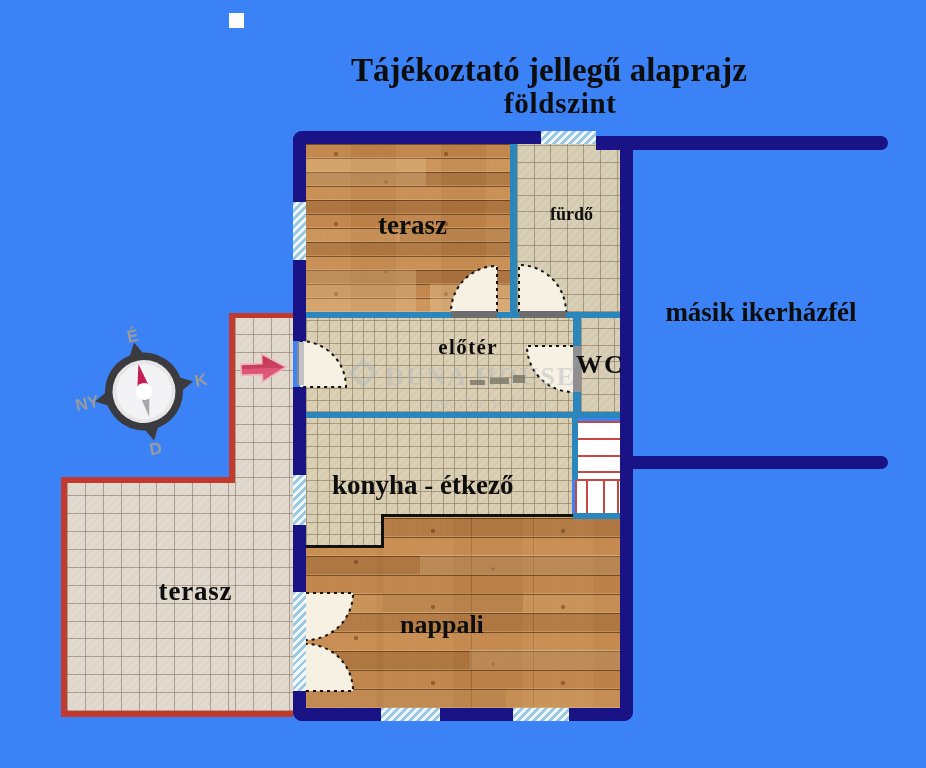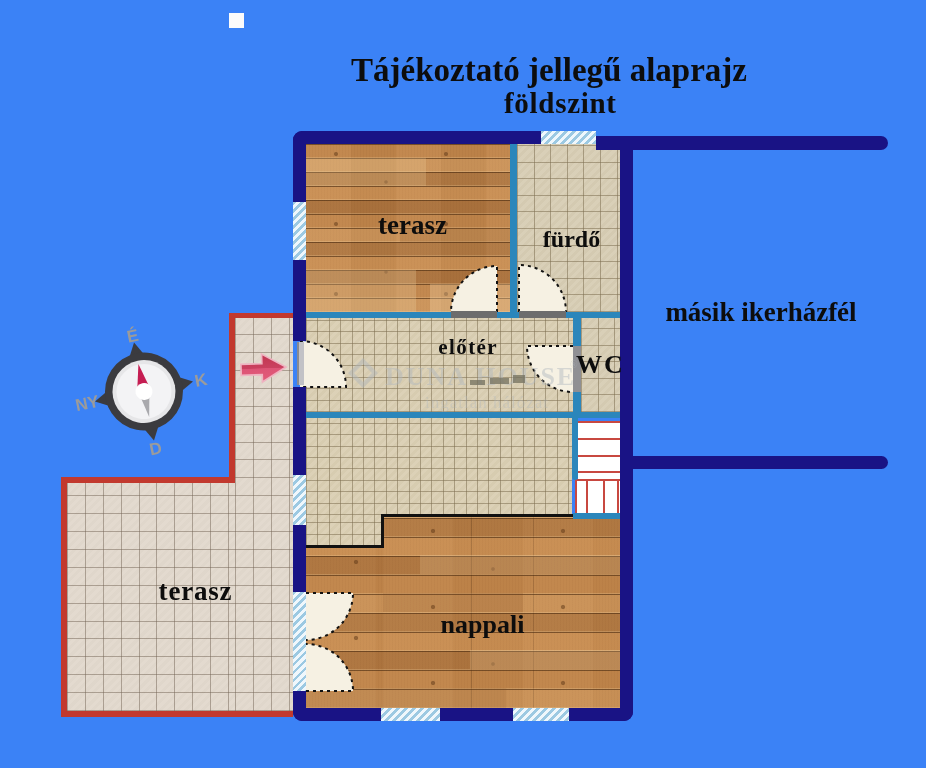--- a/index.html
+++ b/index.html
@@ -235,28 +235,29 @@
           <stop offset="1" stop-color="#e25c79"></stop>
     </linearGradient>
       </defs>
     <g transform="rotate(-2 26 17)">
       <path d="M3 12.5 L24 12.5 L24 3 L48 16.8 L24 31 L24 23.5 L3 23.5 Z" fill="url(#ag)" stroke="#efb3c1" stroke-width="1.7"></path>
     </g>
   </svg>
 
   <div class="lbl" style="left:330px;top:210px;width:165px;font-size:27px;text-align:center;">terasz</div>
 
-  <div class="lbl" style="left:489px;top:226px;width:165px;font-size:24px;text-align:center;">fürdő</div>
+  <div class="lbl" style="left:489px;top:204px;width:165px;font-size:18px;text-align:center;">fürdő</div>
 
   <div class="lbl" style="left:333px;top:335px;width:165px;font-size:21px;letter-spacing:1.4px;text-align:right;">előtér</div>
 
   <div class="lbl" style="left:563px;top:350px;width:75px;font-size:26px;letter-spacing:2.2px;text-align:center;">WC</div>
 
-
-  <div class="lbl" style="left:400px;top:610px;width:165px;font-size:26px;text-align:center;">nappali</div>
+  <div class="lbl" style="left:332px;top:470px;width:190px;font-size:27px;text-align:left;">konyha - étkező</div>
+
+  <div class="lbl" style="left:400px;top:610px;width:165px;font-size:26px;">nappali</div>
 
   <div class="lbl" style="left:105px;top:576px;width:165px;font-size:27px;letter-spacing:0.8px;text-align:center;margin-left:8px;">terasz</div>
 
   <div class="lbl" style="left:661px;top:297px;width:200px;font-size:27px;text-align:center;font-family:Liberation Serif, serif;">másik ikerházfél</div>
 
   <div class="abs" style="left:229px;top:13px;width:15px;height:15px;background:#fbfbfb;"></div>
 
 </div>
 
 </body></html>

